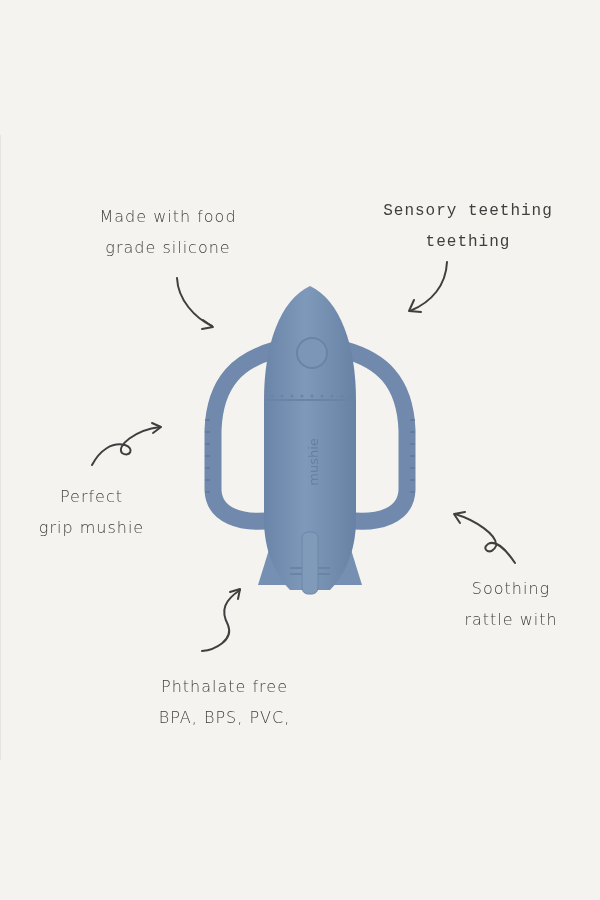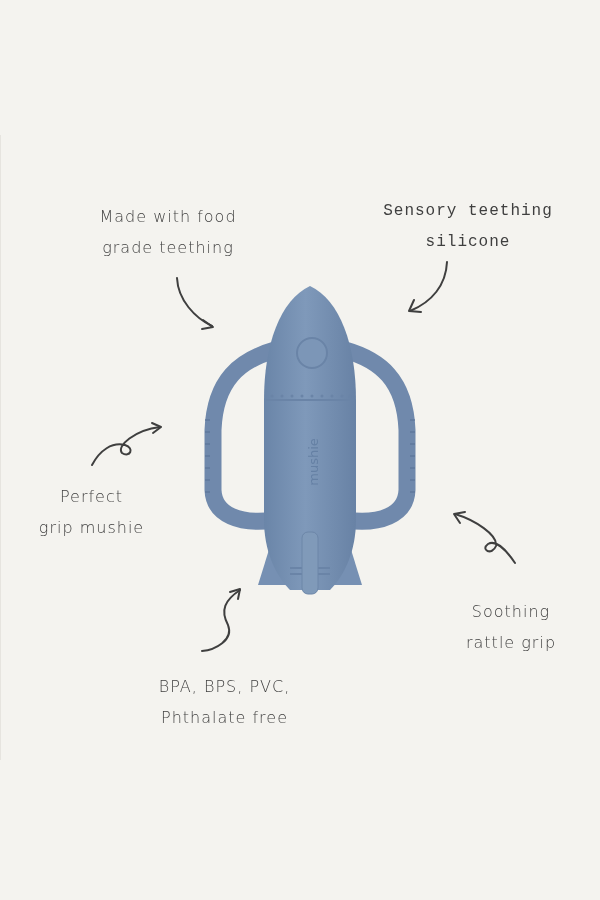--- a/index.html
+++ b/index.html
@@ -79,30 +79,30 @@
     <path d="M152 423 L 161 427 L 153 433"></path>
     <path d="M515 563 C 505 548, 495 540, 488 544 C 480 550, 492 556, 496 546 C 498 535, 475 520, 455 514"></path>
     <path d="M460 523 L 454 514 L 465 512"></path>
     <path d="M202 651 C 215 650, 234 640, 228 625 C 220 610, 225 600, 240 590"></path>
     <path d="M230 592 L 240 589 L 238 599"></path>
   </g>
 </svg>
 
 <div class="label" style="left:58px; top:201px; width:220px;">
   <span>Made with food</span>
-  <span>grade teething</span>
+  <span>grade silicone</span>
 </div>
 <div class="label" style="left:348px; top:196px; width:240px;font-family:Liberation Mono, monospace;">
   <span>Sensory teething</span>
-  <span>silicone</span>
+  <span>teething</span>
 </div>
 <div class="label" style="left:14px; top:481px; width:155px;text-align:center;">
   <span>Perfect</span>
   <span>grip mushie</span>
 </div>
-<div class="label" style="left:425px; top:596px; width:172px;">
+<div class="label" style="left:425px; top:573px; width:172px;">
   <span>Soothing</span>
-  <span>rattle grip</span>
+  <span>rattle with</span>
 </div>
 <div class="label" style="left:112px; top:671px; width:225px;">
+  <span>Phthalate free</span>
   <span>BPA, BPS, PVC,</span>
-  <span>Phthalate free</span>
 </div>
 
 </body></html>

